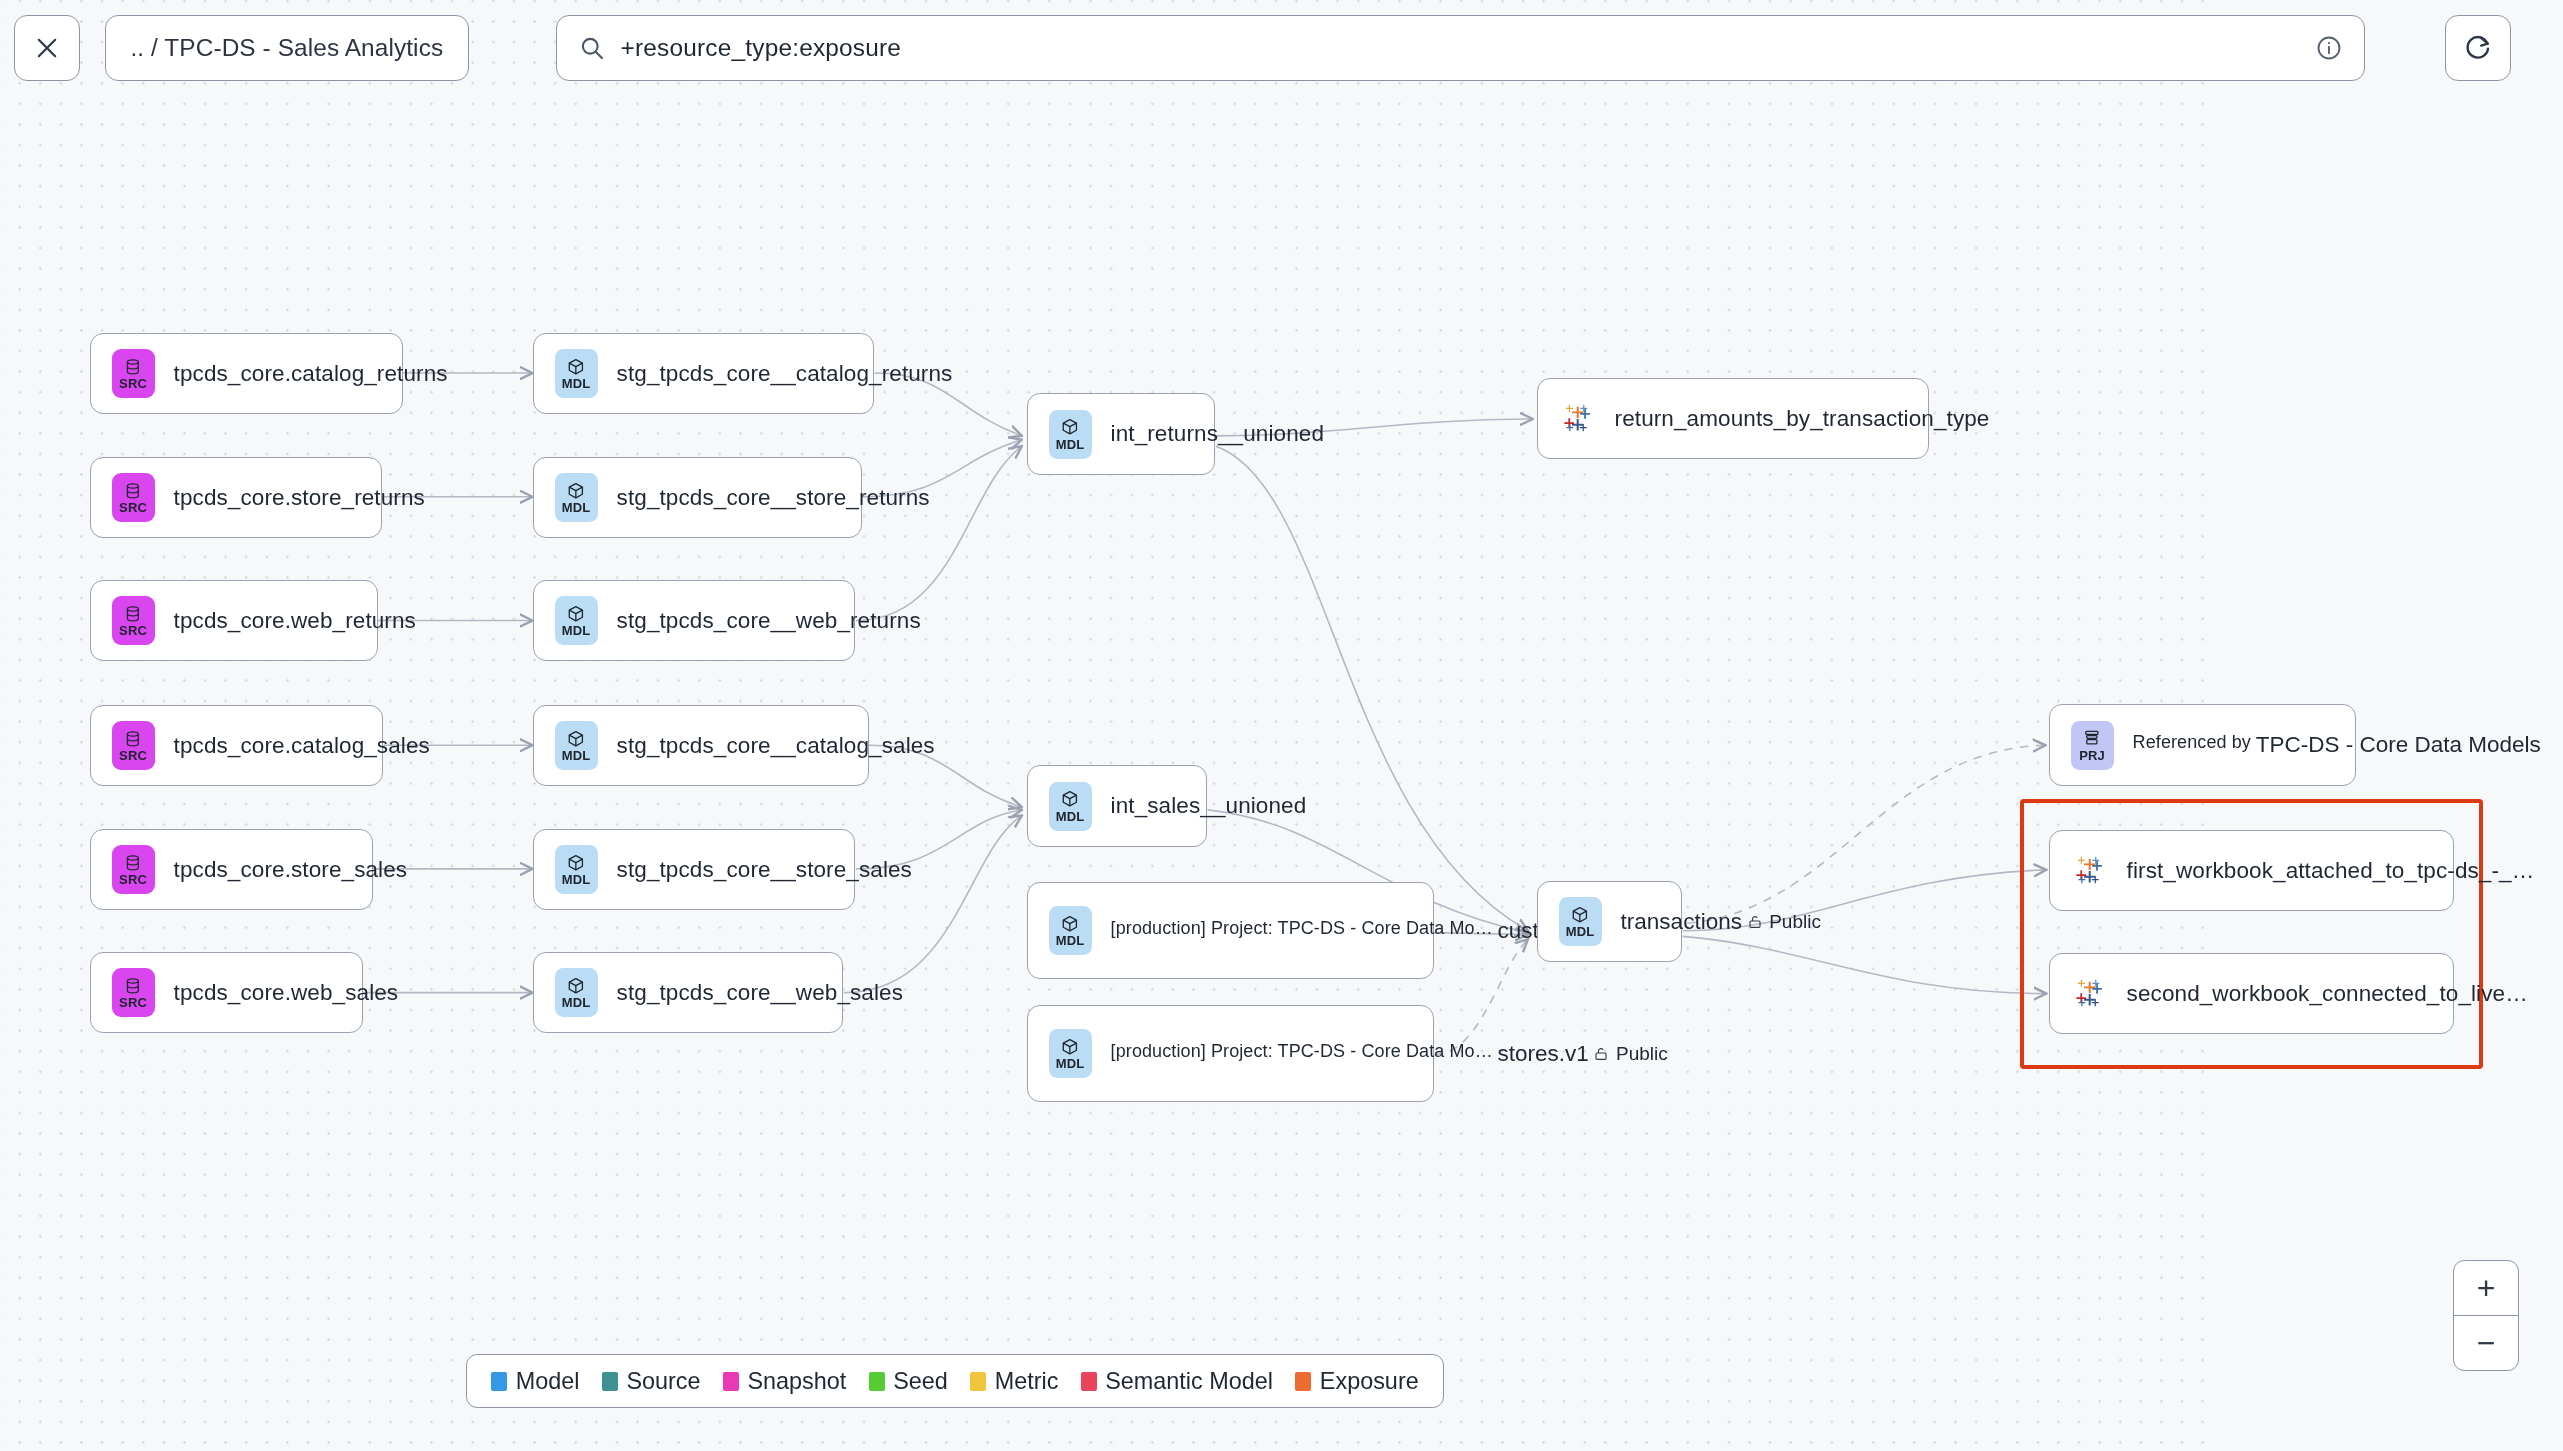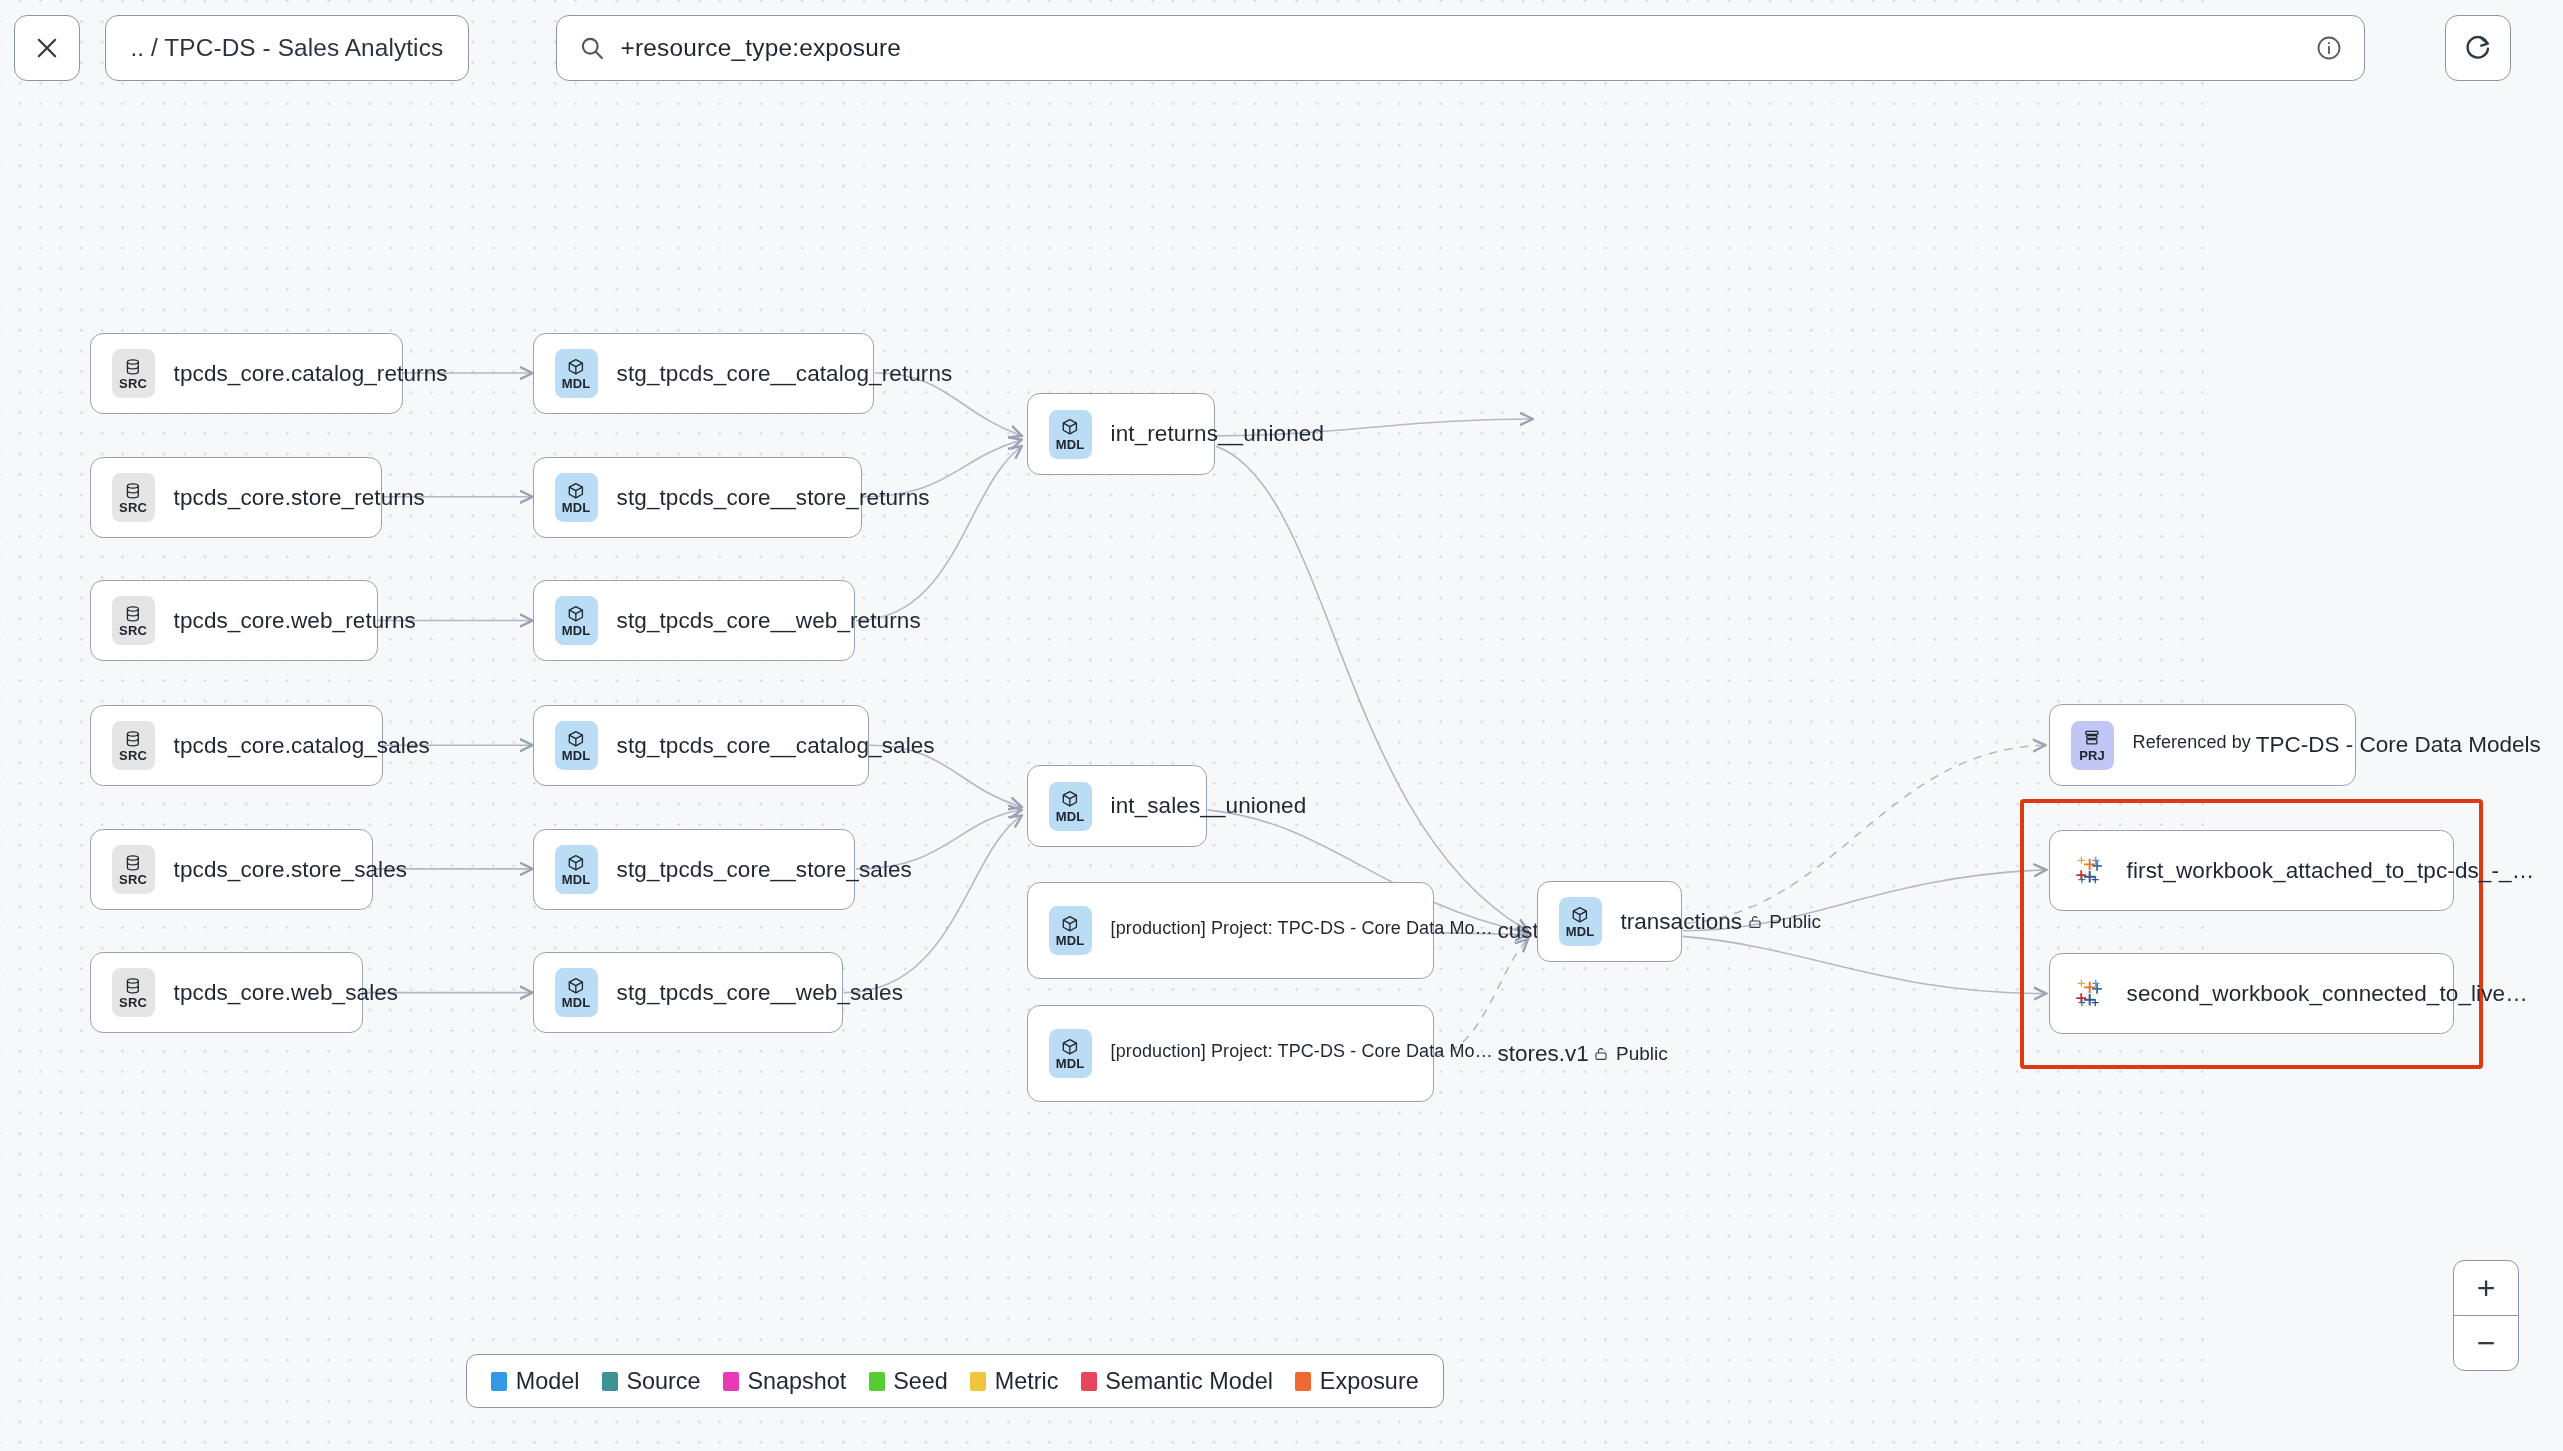--- a/index.html
+++ b/index.html
@@ -60,21 +60,21 @@
     gap: 19px;
   }
   .badge {
     flex: none;
     width: 43px; height: 49px;
     border-radius: 8.4px;
     display: flex; flex-direction: column;
     align-items: center; justify-content: center;
     gap: 0.9px;
   }
-  .badge.src { background: #e5e5e5; }
+  .badge.src { background: #d946ef; border-radius: 9px; }
   .badge.mdl { background: #badcf5; }
   .badge.prj { background: #c2c6f5; }
   .badge svg { width: 19.7px; height: 19.7px; color: #20262f; display: block; }
   .badge .btxt { font-size: 13px; font-weight: 600; color: #20262f; line-height: 1; letter-spacing: 0.2px; }
   .node-label { font-size: 22.5px; color: #1f2733; white-space: nowrap; letter-spacing: 0.1px; }
 
   .tableau { flex: none; width: 37px; height: 37px; display: block; }
 
   
   .node.multi { align-items: center; }
@@ -448,20 +448,35 @@
         <span class="vis">
           <svg class="lock" viewBox="0 0 24 24" fill="none" stroke="currentColor" stroke-width="1.7">
               <rect x="4.5" y="10.5" width="15" height="9.5" rx="1.6"></rect>
               <path d="M8.2 10.5 V7.4 a3.8 3.8 0 0 1 7.2-1.4"></path>
             </svg>
           <span>Public</span>
         </span>
       </span>
     </div>
 
+    <div class="node" style="left:1537px; top:378px; width:392px; height:81px;">
+      <svg class="tableau" viewBox="0 0 36 36">
+        <g stroke-linecap="butt">
+          <path d="M17.2 6.5 h2.0 v4.6 h4.6 v1.9 h-4.6 v4.6 h-2.0 v-4.6 h-4.6 v-1.9 h4.6 z" fill="#e8762d"></path>
+          <path d="M17.2 21.5 h2.0 v4.6 h4.6 v1.9 h-4.6 v4.6 h-2.0 v-4.6 h-4.6 v-1.9 h4.6 z" fill="#3a5a8c" transform="translate(0,-3)"></path>
+          <path d="M5.6 12.8 h1.7 v3.9 h3.9 v1.6 h-3.9 v3.9 h-1.7 v-3.9 h-3.9 v-1.6 h3.9 z" fill="#c62828" transform="translate(3.5,5)"></path>
+          <path d="M27.0 12.8 h1.7 v3.9 h3.9 v1.6 h-3.9 v3.9 h-1.7 v-3.9 h-3.9 v-1.6 h3.9 z" fill="#3a6ea5" transform="translate(-2.5,-4)"></path>
+          <path d="M8.5 5.2 h1.2 v2.8 h2.8 v1.2 h-2.8 v2.8 h-1.2 v-2.8 h-2.8 v-1.2 h2.8 z" fill="#e8a33d" transform="translate(1,-0.5)"></path>
+          <path d="M25.0 5.2 h1.2 v2.8 h2.8 v1.2 h-2.8 v2.8 h-1.2 v-2.8 h-2.8 v-1.2 h2.8 z" fill="#5b8fc9" transform="translate(-1.5,-0.5)"></path>
+          <path d="M8.5 24.0 h1.2 v2.8 h2.8 v1.2 h-2.8 v2.8 h-1.2 v-2.8 h-2.8 v-1.2 h2.8 z" fill="#3a6ea5" transform="translate(1.5,-0.5)"></path>
+          <path d="M25.0 24.0 h1.2 v2.8 h2.8 v1.2 h-2.8 v2.8 h-1.2 v-2.8 h-2.8 v-1.2 h2.8 z" fill="#2b4f84" transform="translate(-2,-0.5)"></path>
+        </g>
+      </svg>
+      <span class="node-label">return_amounts_by_transaction_type</span>
+    </div>
 
     <div class="node multi" style="left:2049px; top:704px; width:307px; height:82px;">
       <span class="badge prj">
         <svg viewBox="0 0 24 24" fill="none" stroke="currentColor" stroke-width="1.6" stroke-linejoin="round">
             <rect x="4.6" y="4.2" width="14.8" height="3.6" rx="1.1"></rect>
             <rect x="5.8" y="9.2" width="12.4" height="3.4" rx="1"></rect>
             <rect x="5.8" y="14.2" width="12.4" height="5.2" rx="1.2"></rect>
           </svg>
         <span class="btxt">PRJ</span>
       </span>

